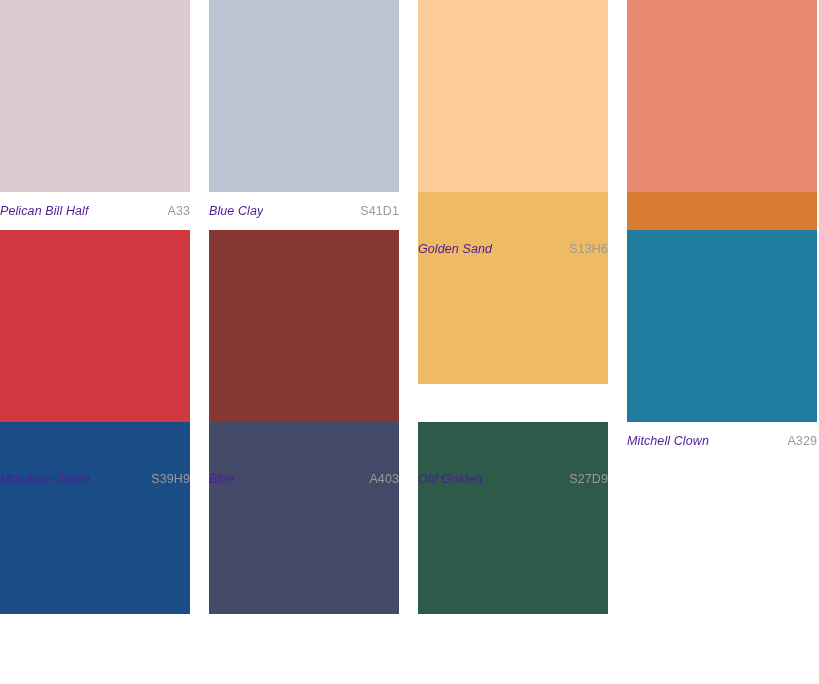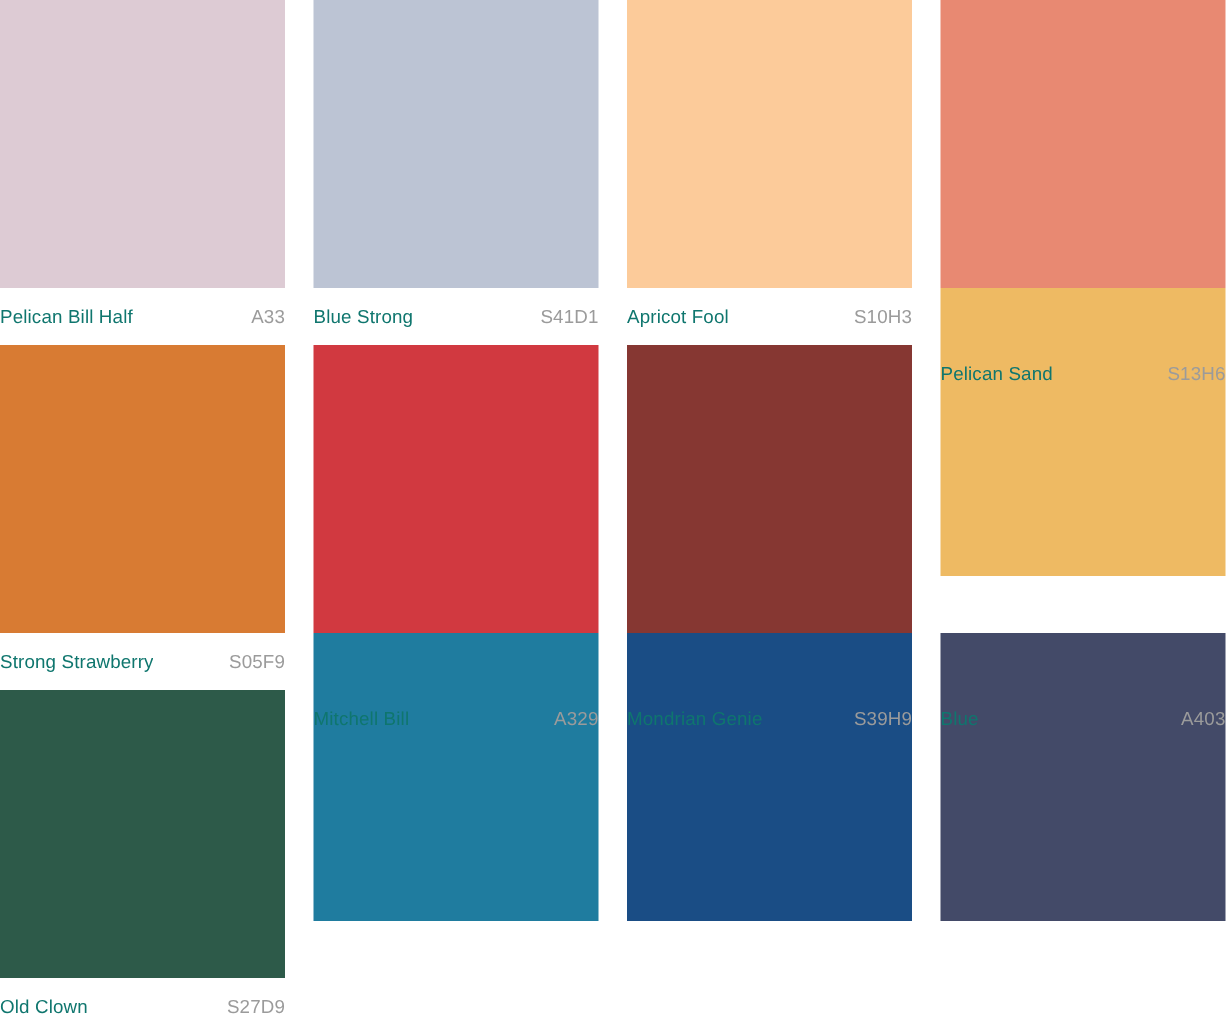--- a/index.html
+++ b/index.html
@@ -40,24 +40,25 @@
     width: 190px;
     height: 38px;
     box-sizing: border-box;
     overflow: hidden;
     white-space: nowrap;
   }
 
   .swatch-name {
     font-size: 12.5px;
     line-height: 16px;
-    color: #0f766e;
+    color: #4c1d95;
     letter-spacing: 0.1px;
     overflow: hidden;
     text-overflow: ellipsis;
+    font-style: italic;
   }
 
   .swatch-code {
     font-size: 12.5px;
     line-height: 16px;
     color: #9b9b9b;
     letter-spacing: 0.1px;
     padding-left: 8px;
     flex: 0 0 auto;
     text-align: right;
@@ -69,52 +70,44 @@
 <main id="palette-grid">
     <div class="swatch-cell" style="background-color: rgb(221, 203, 212);"></div>
     <div class="swatch-cell" style="background-color: rgb(188, 196, 212);"></div>
     <div class="swatch-cell" style="background-color: rgb(252, 203, 154);"></div>
     <div class="swatch-cell" style="background-color: rgb(232, 137, 114);"></div>
     <div class="label-cell">
       <span class="swatch-name">Pelican Bill Half</span>
       <span class="swatch-code">A33</span>
     </div>
     <div class="label-cell">
-      <span class="swatch-name">Blue Strong</span>
+      <span class="swatch-name">Blue Clay</span>
       <span class="swatch-code">S41D1</span>
-    </div>
-    <div class="label-cell">
-      <span class="swatch-name">Apricot Fool</span>
-      <span class="swatch-code">S10H3</span>
     </div>
     <div class="swatch-cell" style="background-color: rgb(238, 186, 99);"></div>
     <div class="swatch-cell" style="background-color: rgb(216, 123, 51);"></div>
     <div class="swatch-cell" style="background-color: rgb(209, 57, 64);"></div>
     <div class="swatch-cell" style="background-color: rgb(134, 55, 50);"></div>
     <div class="label-cell">
-      <span class="swatch-name">Pelican Sand</span>
+      <span class="swatch-name">Golden Sand</span>
       <span class="swatch-code">S13H6</span>
-    </div>
-    <div class="label-cell">
-      <span class="swatch-name">Strong Strawberry</span>
-      <span class="swatch-code">S05F9</span>
     </div>
     <div class="swatch-cell" style="background-color: rgb(31, 124, 159);"></div>
     <div class="swatch-cell" style="background-color: rgb(26, 77, 133);"></div>
     <div class="swatch-cell" style="background-color: rgb(67, 74, 104);"></div>
     <div class="swatch-cell" style="background-color: rgb(45, 90, 73);"></div>
     <div class="label-cell">
-      <span class="swatch-name">Mitchell Bill</span>
+      <span class="swatch-name">Mitchell Clown</span>
       <span class="swatch-code">A329</span>
     </div>
     <div class="label-cell">
       <span class="swatch-name">Mondrian Genie</span>
       <span class="swatch-code">S39H9</span>
     </div>
     <div class="label-cell">
       <span class="swatch-name">Blue</span>
       <span class="swatch-code">A403</span>
     </div>
     <div class="label-cell">
-      <span class="swatch-name">Old Clown</span>
+      <span class="swatch-name">Old Golden</span>
       <span class="swatch-code">S27D9</span>
     </div>
   </main>
 
 </body></html>

